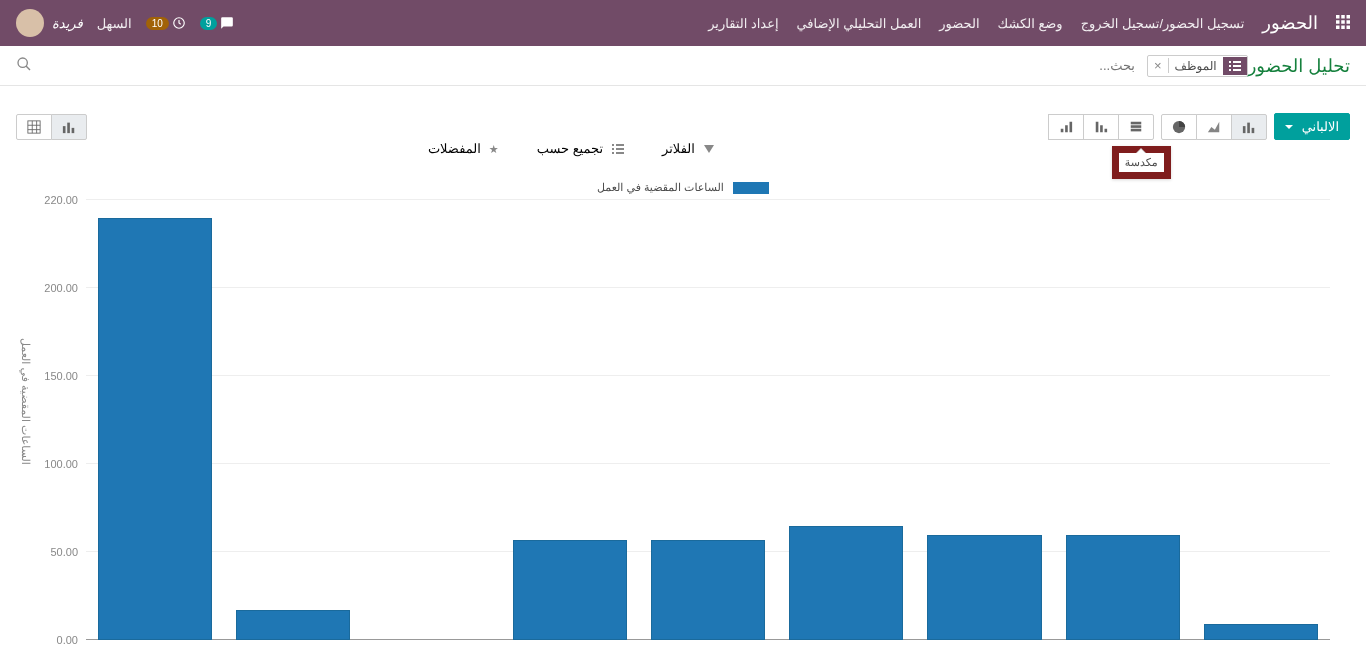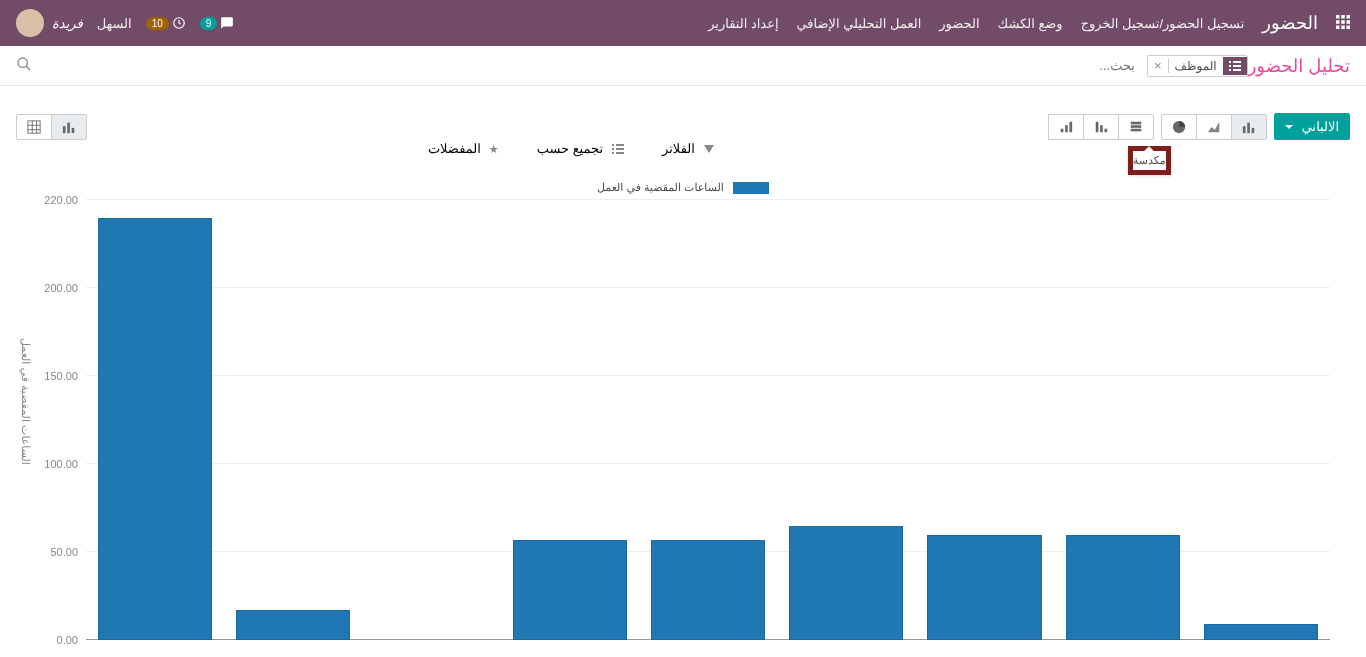--- a/index.html
+++ b/index.html
@@ -10,21 +10,21 @@
 .apps-icon { font-size: 18px; cursor: pointer; }
 .brand { font-size: 18px; font-weight: 400; }
 .nav-item { color: #fff; cursor: pointer; font-size: 13px; opacity: 0.9; }
 .user-chip { display: flex; align-items: center; gap: 8px; font-style: italic; }
 .avatar { width: 28px; height: 28px; border-radius: 50%; background: #d8c0a8; }
 .msg-badge { display: inline-flex; align-items: center; gap: 3px; }
 .badge-count { background: #00a09d; color: #fff; font-size: 10px; padding: 1px 6px; border-radius: 10px; }
 .badge-count.dark { background: #a16207; }
 
 .controlbar { display: flex; align-items: center; padding: 8px 16px; border-bottom: 1px solid #e5e5e5; }
-.page-title { font-size: 18px; color: #ec4899; }
+.page-title { font-size: 18px; color: #15803d; }
 .search-wrap { flex: 1; display: flex; justify-content: center; align-items: center; position: relative; }
 .facet { display: inline-flex; align-items: center; border: 1px solid #ccc; border-radius: 2px; overflow: hidden; margin-left: 4px;}
 .facet-icon { background: #714b67; color: #fff; padding: 4px 6px; display: inline-flex; align-items: center; }
 .facet-label { padding: 3px 6px; font-size: 12px; }
 .facet-x { padding: 0 6px; cursor: pointer; color: #888; border-right: 1px solid #ccc; }
 .search-input { border: none; outline: none; font-size: 13px; padding: 4px 8px; width: 200px; text-align: right; }
 .search-icon-left { margin-right: auto; color: #888; cursor: pointer; font-size: 16px; }
 
 .toolbar { display: flex; align-items: center; padding: 6px 16px 10px; }
 .btn { background: #fff; border: 1px solid #ccc; padding: 5px 10px; cursor: pointer; font-size: 13px; display: inline-flex; align-items: center; gap: 5px; border-radius: 2px; }
@@ -32,21 +32,21 @@
 .btn.flat { border: none; background: none; margin-top: 44px; }
 .btn-group { display: inline-flex; margin-right: 8px; }
 .btn-group .btn { border-radius: 0; margin-right: -1px; }
 .btn-group .btn:first-child { border-radius: 0 2px 2px 0; }
 .btn-group .btn:last-child { border-radius: 2px 0 0 2px; }
 .btn.active { background: #e9ecef; }
 .toolbar-spacer { flex: 1; }
 .filter-group { display: flex; gap: 18px; align-items: center; }
 .icon-svg { width: 14px; height: 14px; display: inline-block; }
 
-.tooltip { position: absolute; background: #fff; border: 5px solid #7f1d1d; padding: 3px 0; font-size: 11px; box-shadow: 0 1px 3px rgba(0,0,0,0.15); }
+.tooltip { position: absolute; background: #fff; border: 7px solid #7f1d1d; padding: 3px 6px; font-size: 11px; box-shadow: 0 1px 3px rgba(0,0,0,0.15); }
 .tooltip-arrow { position: absolute; width: 0; height: 0; border-left: 5px solid transparent; border-right: 5px solid transparent; border-bottom: 5px solid #ccc; top: -5px; left: 50%; transform: translateX(-50%);}
 .tooltip-arrow::after{ content:""; position:absolute; border-left:4px solid transparent; border-right:4px solid transparent; border-bottom:4px solid #fff; top:1px; left:-4px;}
 
 .chart-wrap { padding: 10px 16px 20px; direction: ltr; }
 .legend { text-align: center; margin-bottom: 6px; font-size: 11px; }
 .legend-swatch { display: inline-block; width: 36px; height: 12px; background: #1f77b4; vertical-align: middle; margin-left: 6px; }
 .chart-area { position: relative; height: 460px; margin: 0 20px 0 70px; }
 .y-axis { position: absolute; left: -50px; top: 0; bottom: 20px; width: 50px; }
 .y-tick { position: absolute; right: 8px; font-size: 11px; color: #888; transform: translateY(50%); }
 .y-grid { position: absolute; left: 0; right: 0; border-top: 1px solid #eee; }

